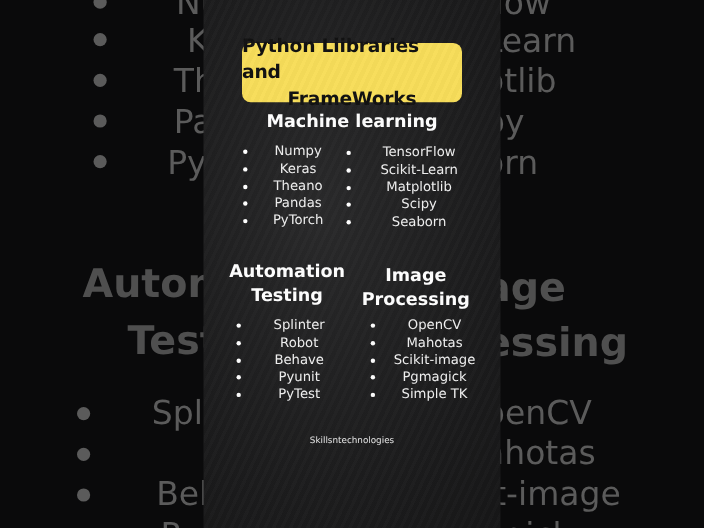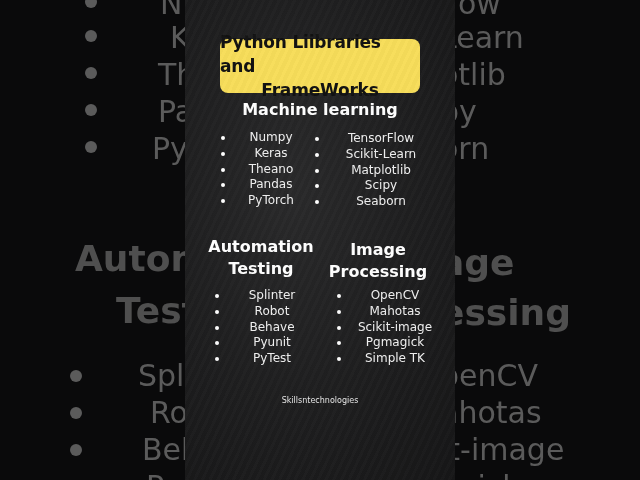--- a/index.html
+++ b/index.html
@@ -62,21 +62,20 @@
 
   <div class="bg-text bold" style="left:75px;top:238px;">Autom</div>
   <div class="bg-text bold" style="left:116px;top:290px;">Test</div>
   <div class="bg-text bold" style="left:440px;top:242px;">age</div>
   <div class="bg-text bold" style="left:440px;top:292px;">essing</div>
 
   <div class="bg-dot" style="left:70px;top:370px;"></div>
   <div class="bg-dot" style="left:70px;top:407px;"></div>
   <div class="bg-dot" style="left:70px;top:444px;"></div>
   <div class="bg-text" style="left:138px;top:358px;">Spli</div>
-  <div class="bg-text" style="left:150px;top:395px;">Ro</div>
   <div class="bg-text" style="left:142px;top:432px;">Beh</div>
   <div class="bg-text" style="left:146px;top:469px;">P</div>
 
   <div class="bg-text" style="left:440px;top:358px;">penCV</div>
   <div class="bg-text" style="left:440px;top:395px;">ahotas</div>
   <div class="bg-text" style="left:440px;top:432px;">it-image</div>
   <div class="bg-text" style="left:440px;top:469px;">agick</div>
 </div>
 
 <div class="panel">

